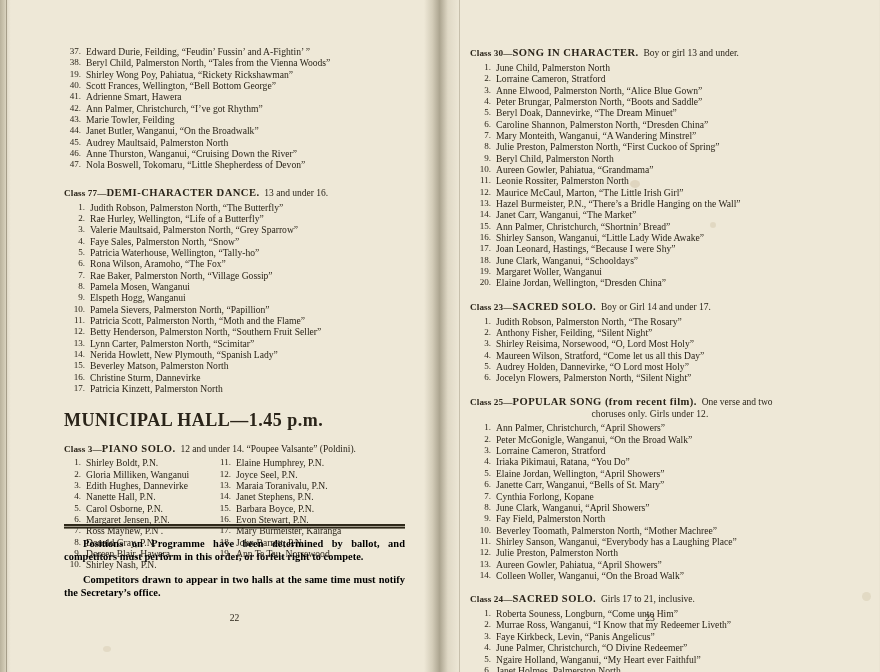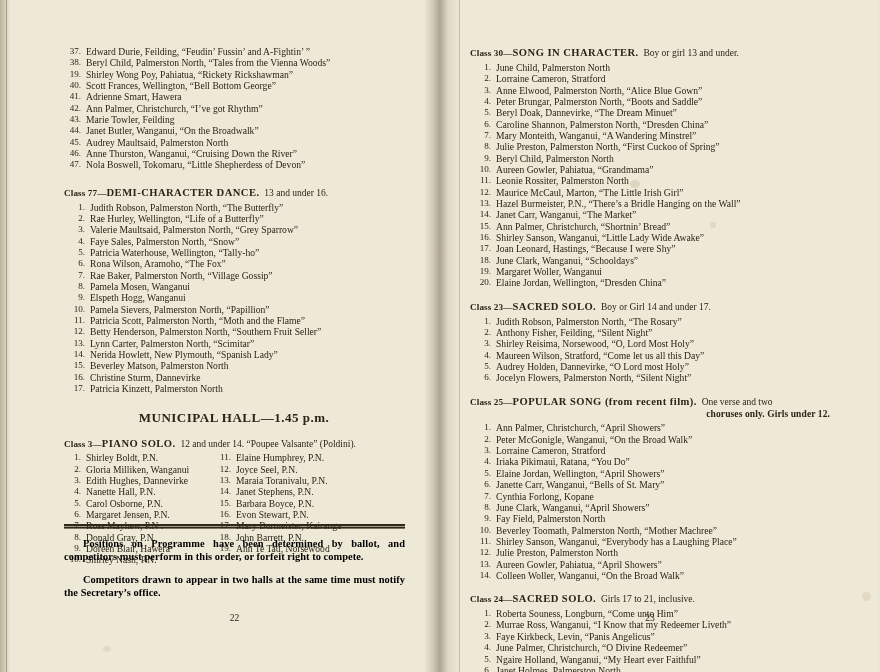--- a/index.html
+++ b/index.html
@@ -59,21 +59,21 @@
 
   
   .class-head{
     font-size:10.3px;font-weight:bold;
     margin:0 0 2px 0;letter-spacing:.1px;
     line-height:1.25;
   }
   .class-head .cls{font-size:9.2px;}
   .class-head .title{font-size:10.6px;letter-spacing:.45px;margin-top:42px;}
   .class-head .sub{font-weight:normal;font-size:9.5px;letter-spacing:0;}
-  .class-head .line2{display:block;text-align:right;font-weight:bold;font-size:9.5px;}
+  .class-head .line2{display:block;text-align:center;font-weight:normal;font-size:9.5px;}
 
   ol.entries{
     list-style:none;margin:0 0 0 0;padding:0;
   }
   ol.entries li{
     font-size:9.6px;line-height:11.35px;
     white-space:nowrap;
     position:relative;
     padding-left:22px;
   }
@@ -83,21 +83,21 @@
   }
   ol.entries.indent-more li{padding-left:26px;}
   ol.entries.indent-more li .n{width:21px;}
 
   .sec{margin-bottom:0;}
   .gap-m{height:11px;}
   .gap-l{height:15px;}
 
   
   .hall{
-    text-align:center;font-weight:bold;font-size:13px;
+    font-weight:bold;font-size:18px;
     letter-spacing:.5px;margin:0;
   }
 
   
   .two-col{position:relative;height:118px;}
   .two-col .c1{position:absolute;left:0;top:0;width:160px;}
   .two-col .c2{position:absolute;left:150px;top:0;width:200px;}
 
   
   .notice-wrap{position:absolute;left:53px;top:524px;width:341px;}

